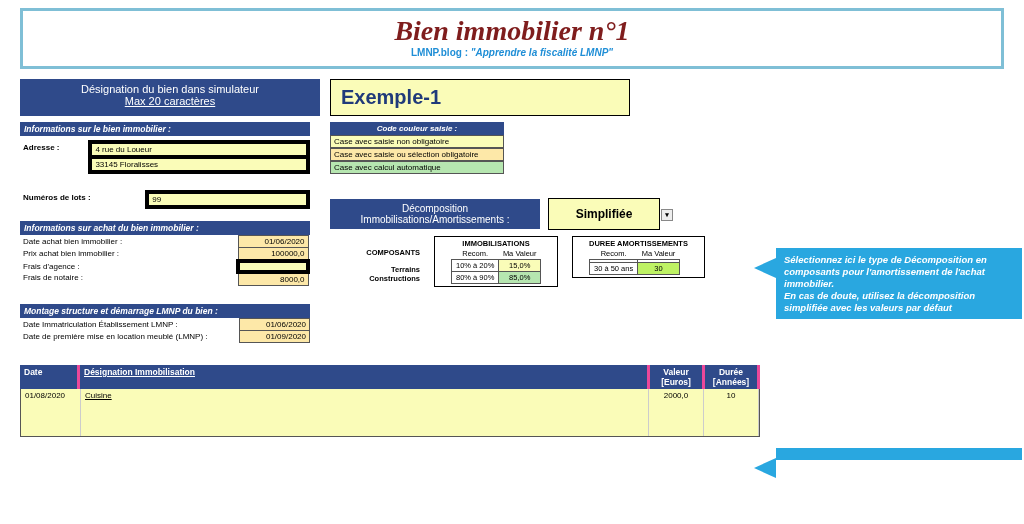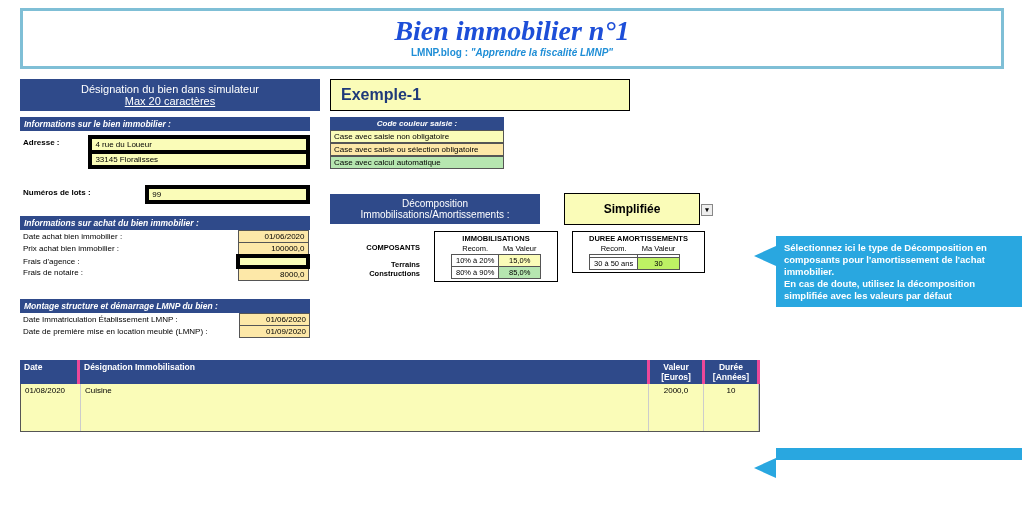--- a/index.html
+++ b/index.html
@@ -1,61 +1,61 @@
 <!DOCTYPE html>
 <html><head>
 <meta charset="utf-8">
 <style>
 * { box-sizing: border-box; margin: 0; padding: 0; }
 body { font-family: Arial, sans-serif; font-size: 9px; width: 1024px; height: 524px; background: #fff; position: relative; overflow: hidden; }
 .title-box { border: 3px solid #7fbfd6; margin: 8px 20px 2px 20px; padding: 4px 0 8px 0; text-align: center; }
-.main-title { font-size: 28px; font-weight: bold; font-style: italic; color: #1d4ed8; font-family: "Times New Roman", serif; }
+.main-title { font-size: 28px; font-weight: bold; font-style: italic; color: #7f1d1d; font-family: "Times New Roman", serif; }
 .subtitle { font-size: 10px; color: #1f8ed6; font-weight: bold; }
 .subtitle .quote { color: #1f8ed6; font-style: italic; }
 .row { display: flex; margin: 10px 20px 4px 20px; }
 .hdr-blue { background: #2f4a8a; color: #fff; text-align: center; padding: 4px 6px; font-size: 11px; }
 .hdr-des { width: 300px; }
 .hdr-des .u { text-decoration: underline; }
-.big-yellow { background: #fafcb8; border: 1px solid #000; flex: 1; max-width: 300px; font-size: 16px; font-weight: bold; color: #1f3a7a; padding: 6px 10px; margin-left: 10px; }
+.big-yellow { background: #fafcb8; border: 1px solid #000; flex: 1; max-width: 300px; font-size: 20px; font-weight: bold; color: #1f3a7a; padding: 6px 10px; margin-left: 10px; }
 .content { display: flex; margin: 6px 20px 0 20px; gap: 20px; position: relative; }
 .left { width: 290px; }
 .mid { width: 380px; }
 .sect-hdr { background: #2f4a8a; color: #fff; font-weight: bold; font-style: italic; font-size: 8.5px; padding: 2px 4px; text-align: left; }
 .tbl { width: 100%; border-collapse: collapse; font-size: 8px; }
 .tbl td { padding: 1px 3px; vertical-align: top; }
 .lbl { font-weight: bold; }
 .cell-y { background: #fafcb8; border: 4px solid #000000; }
 .cell-o { background: #fde8a8; border: 1px solid #555; }
 .right-align { text-align: right; }
 .code-box { width: 174px; font-size: 8px; }
 .code-hdr { background: #2f4a8a; color: #fff; font-style: italic; text-align: center; padding: 2px; font-weight: bold; }
 .code-row { border: 1px solid #555; padding: 1px 3px; }
 .decomp-row { display: flex; margin-top: 24px; position: relative; align-items: center; }
 .decomp-hdr { background: #2f4a8a; color: #fff; text-align: center; padding: 4px 6px; font-size: 10px; width: 210px; }
-.decomp-sel { background: #fafcb8; border: 1px solid #000; font-size: 12px; font-weight: bold; text-align: center; padding: 8px 15px; width: 136px; margin-left: 24px; position: relative; }
+.decomp-sel { background: #fafcb8; border: 1px solid #000; font-size: 12px; font-weight: bold; text-align: center; padding: 8px 15px; width: 112px; margin-left: 8px; position: relative; }
 .dd-btn { position: absolute; right: -14px; top: 10px; width: 12px; height: 12px; border: 1px solid #888; background: #eee; font-size: 7px; text-align: center; line-height: 10px; }
 .comp-row { display: flex; margin-top: 6px; gap: 14px; font-size: 7.5px; align-items: flex-start; }
 .comp-labels { text-align: right; font-weight: bold; padding-top: 12px; width: 90px; }
 .comp-box { border: 1px solid #000; padding: 2px 16px; }
 .comp-box .ttl { font-weight: bold; text-align: center; font-size: 7.5px; }
 .mini-tbl { border-collapse: collapse; }
 .mini-tbl td, .mini-tbl th { border: 1px solid #555; padding: 1px 4px; font-size: 7.5px; text-align: center; }
 .mini-tbl th { font-weight: normal; border: none; }
 .bottom-tbl { margin: 22px 20px 0 20px; width: 740px; }
 .bt-head { display: flex; background: #2f4a8a; color: #fff; font-weight: bold; font-size: 8.5px; }
 .bt-head > div { padding: 2px 4px; border-right: 3px solid #ec4899; }
 .bt-row { display: flex; background: #fafcb8; border: 1px solid #555; border-top: none; font-size: 8px; min-height: 48px; }
 .bt-row > div { padding: 2px 4px; border-right: 1px solid #ccc; }
 .col-date { width: 60px; }
-.col-des { flex: 1; }
+.col-des { flex: 1; text-decoration: underline; }
 .col-val { width: 55px; text-align: center; }
 .col-dur { width: 55px; text-align: center; }
 .callout { position: absolute; background: #29a7e0; color: #fff; font-size: 9.5px; font-weight: bold; padding: 6px 8px; width: 246px; line-height: 1.25; }
 .callout-arrow { position: absolute; left: -22px; top: 10px; width: 0; height: 0; border-top: 10px solid transparent; border-bottom: 10px solid transparent; border-right: 22px solid #29a7e0; }
-.c1 { top: 236px; left: 776px; }
+.c1 { top: 248px; left: 776px; font-style: italic; }
 .c2 { top: 448px; left: 776px; }
 </style>
 </head>
 <body>
 
 <div class="title-box">
   <div class="main-title">Bien immobilier n°1</div>
   <div class="subtitle">
     <span>LMNP.blog</span><span> : </span><span class="quote">"Apprendre la fiscalité LMNP"</span>
   </div>

